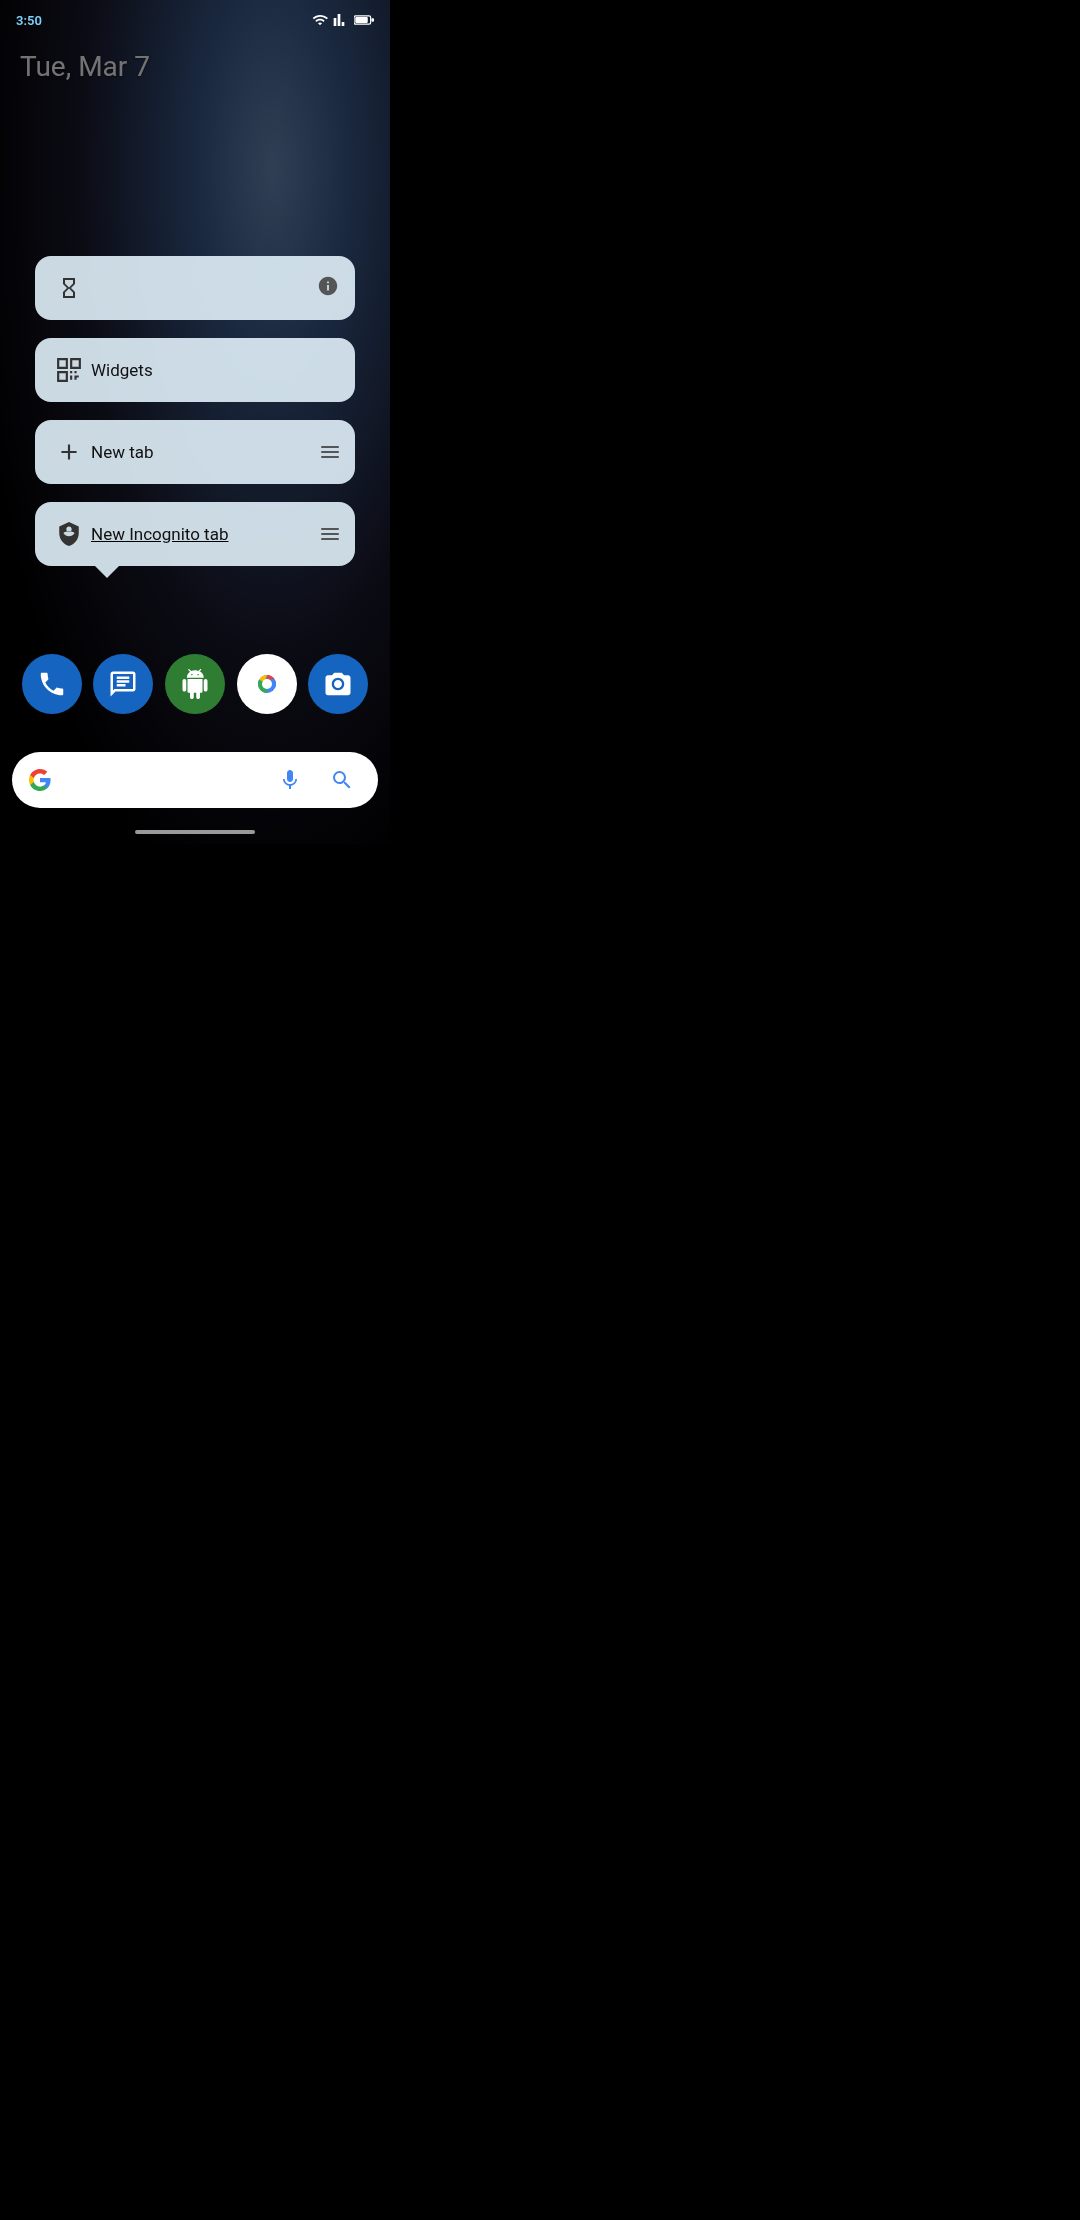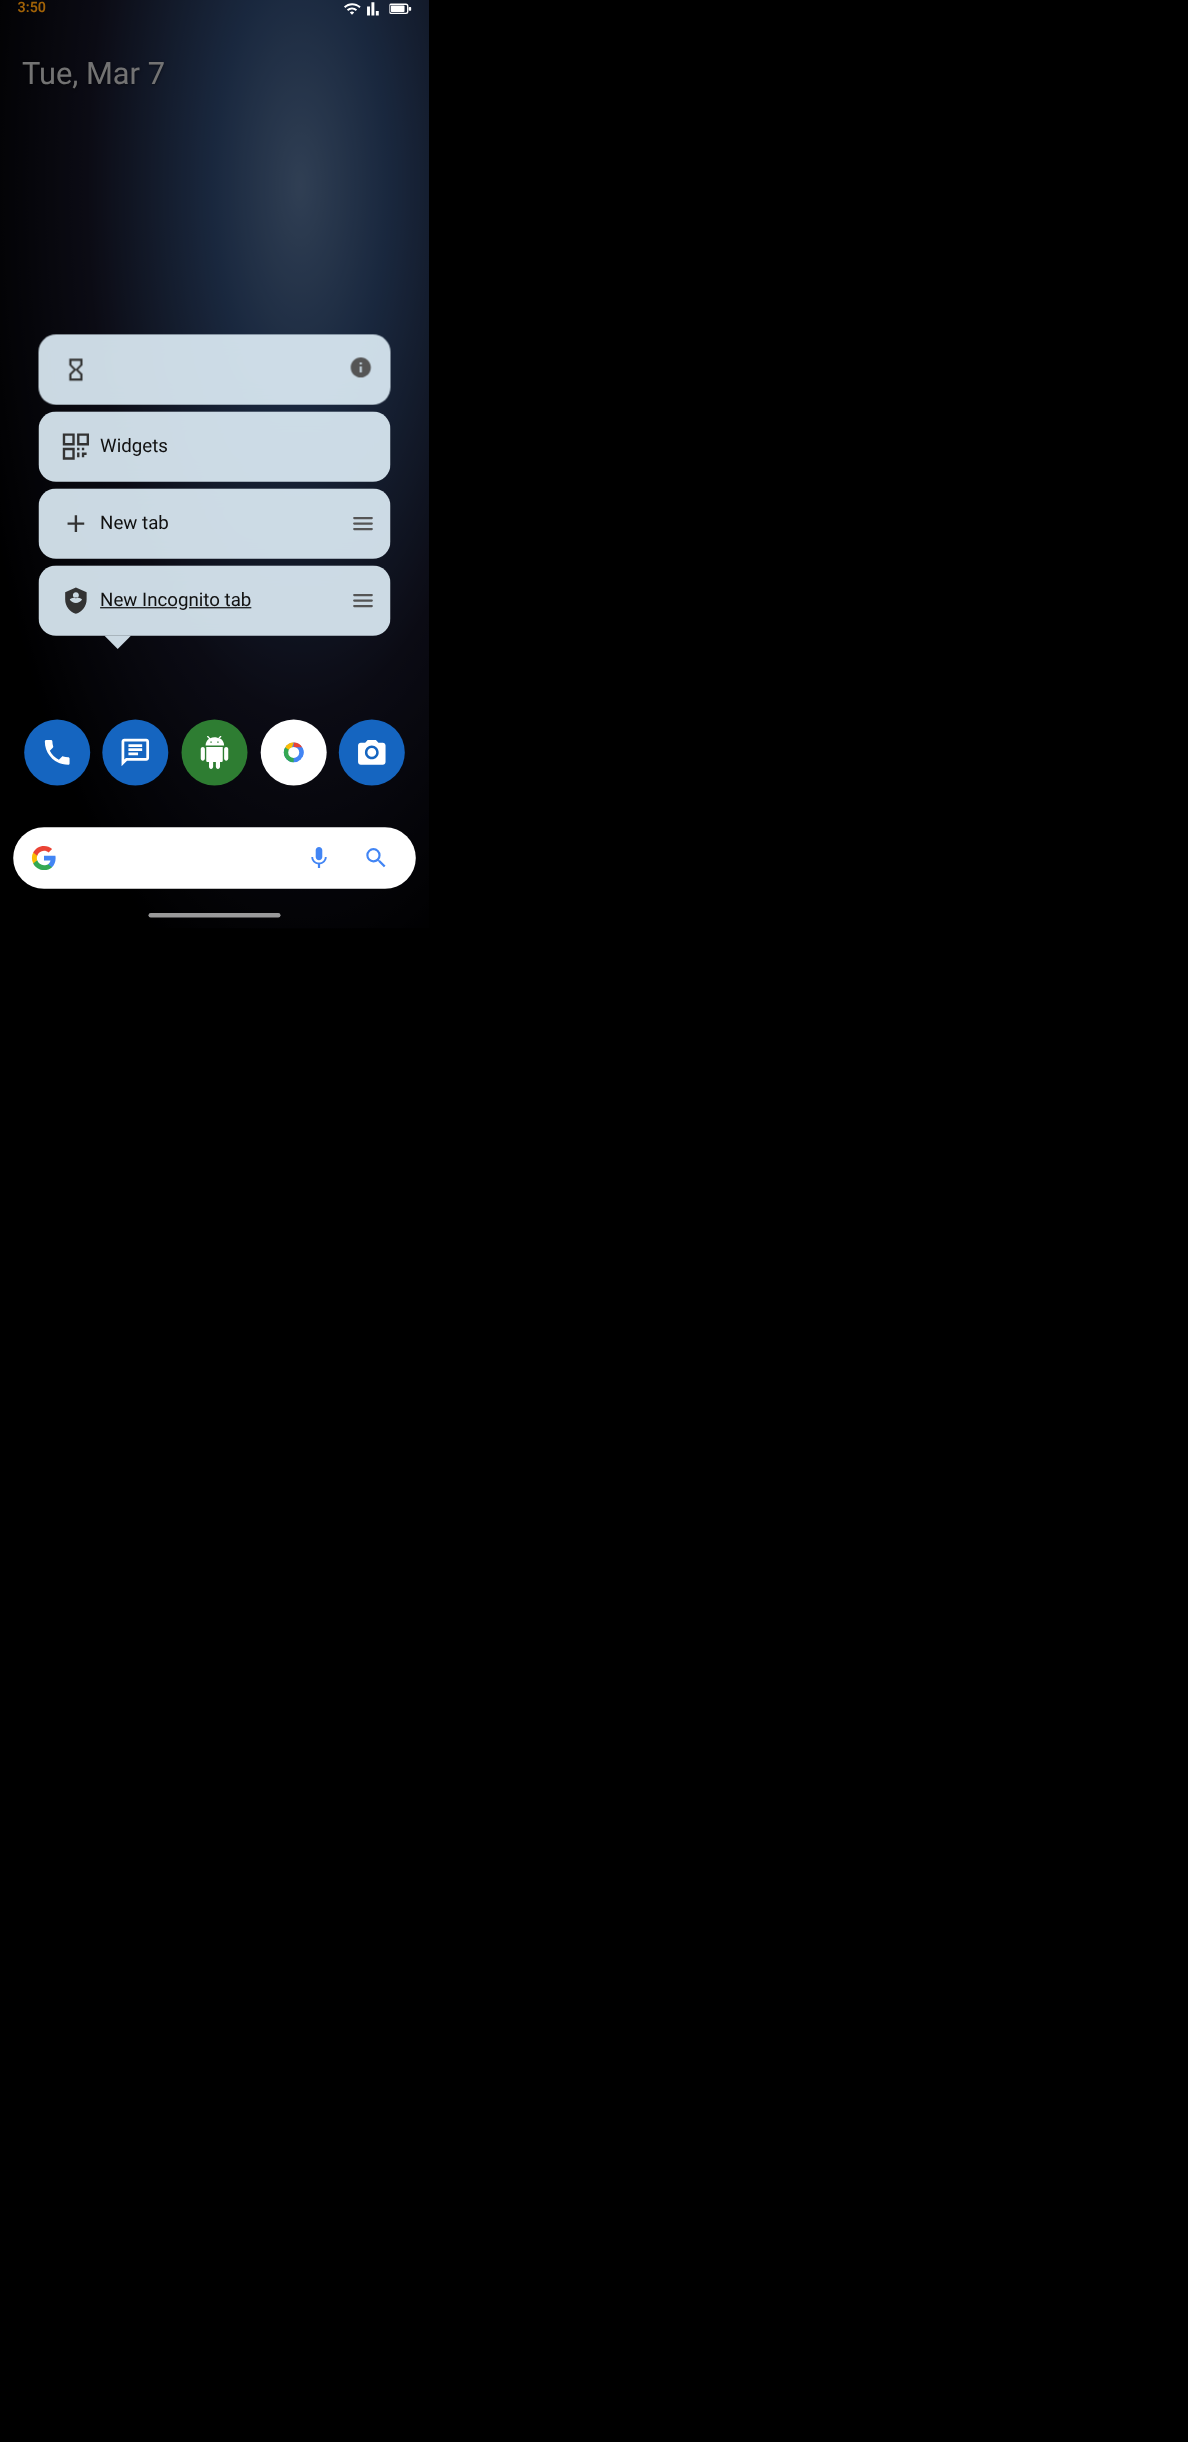--- a/index.html
+++ b/index.html
@@ -22,25 +22,25 @@
     }
 
     
     .status-bar {
       position: absolute;
       top: 0;
       left: 0;
       right: 0;
       height: 28px;
       display: flex;
-      align-items: flex-start;
+      align-items: flex-end;
       justify-content: space-between;
       padding: 0 16px;
       z-index: 10;
-      color: #a16207;
+      color: #7dd3fc;
       font-size: 13px;
       font-weight: 500;
     }
 
     .status-bar-time {
       font-weight: 600;
     }
 
     .status-bar-icons {
       display: flex;
@@ -69,21 +69,21 @@
       width: 320px;
       z-index: 20;
       display: flex;
       flex-direction: column;
       gap: 0;
     }
 
     .menu-item {
       background: rgba(220, 235, 245, 0.92);
       border-radius: 16px;
-      margin-bottom: 6px;
+      margin-bottom: 18px;
       display: flex;
       align-items: center;
       padding: 14px 16px;
       cursor: pointer;
       backdrop-filter: blur(10px);
     }
 
     .menu-item-icon {
       width: 36px;
       height: 36px;

